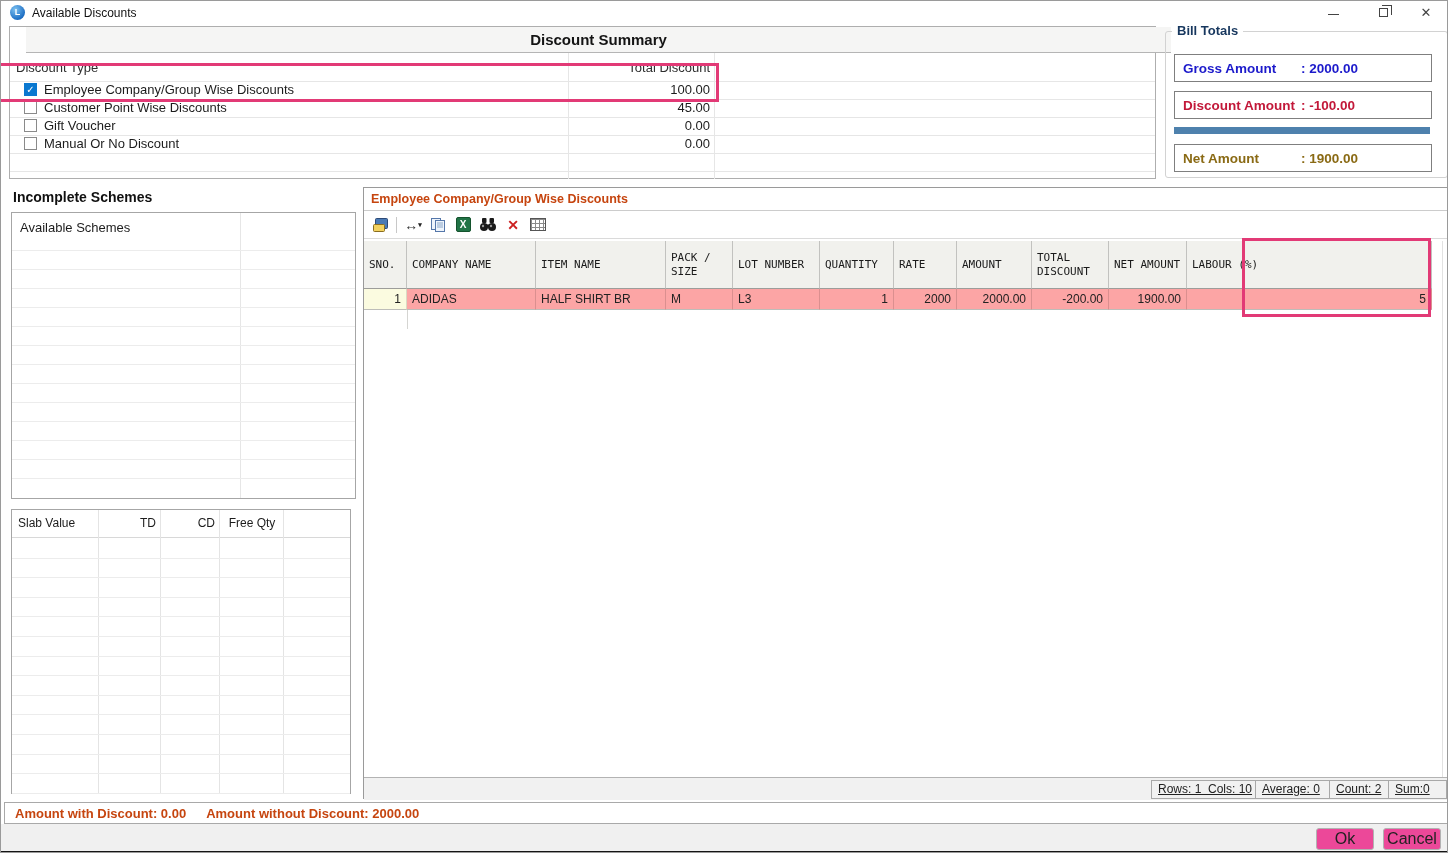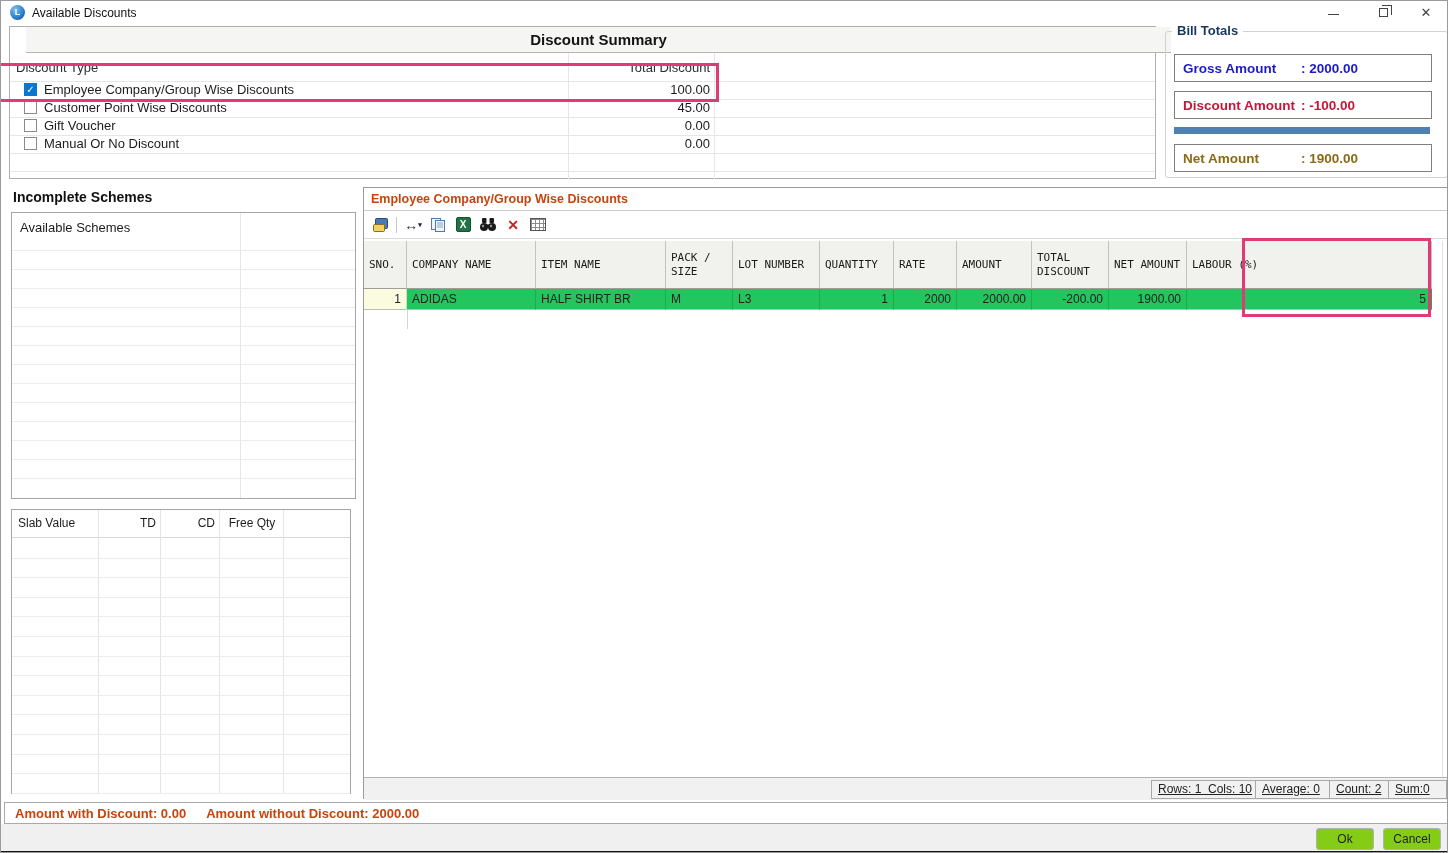--- a/index.html
+++ b/index.html
@@ -75,39 +75,39 @@
   .delx { color:#cc2020; font-size:14px; font-weight:bold; line-height:16px; }
   .gridicon { width:16px; height:13px; border:1px solid #555; background:#fff;
               background-image:linear-gradient(#8a8a8a 1px, transparent 1px),
                                linear-gradient(90deg,#8a8a8a 1px, transparent 1px);
               background-size:4px 4px; }
   .grid-head { left:0; top:53px; width:1068px; height:48px; display:flex; }
   .gh { background:#f1f1ed; border-right:1px solid #c2c2bf; border-bottom:1px solid #9d9d9a;
         font-family:"DejaVu Sans Mono", monospace; font-size:11px; color:#1a1a1a;
         display:flex; align-items:center; padding:2px 5px; line-height:1.2; }
   .grid-row { left:0; top:101px; width:1068px; height:21px; display:flex; }
-  .gc { background:#22c55e; border-right:1px solid rgba(0,0,0,0.13); border-bottom:1px solid #bdbdb9;
+  .gc { background:#fca5a5; border-right:1px solid rgba(0,0,0,0.13); border-bottom:1px solid #bdbdb9;
         font-size:12px; color:#222; line-height:20px; padding:0 5px; white-space:nowrap; overflow:hidden; }
   .gc.right { text-align:right; }
   .gc.sno { background:#fbfbe0; text-align:right; }
   .statusbar { left:0; top:589px; width:1083px; height:23px; background:#f1f1f1; border-top:1px solid #b3b3b3; }
   .seg { top:2px; height:19px; border:1px solid #a8a8a8; font-size:12px; color:#222;
          line-height:17px; padding-left:6px; white-space:pre;text-decoration:underline; }
 
   
   .pink { border:3px solid #e23a76; background:transparent; pointer-events:none; z-index:50; }
 
   
   .amount-strip { left:3px; top:801px; width:1444px; height:22px; background:#fff; border:1px solid #a9a9a9;
                   display:flex; align-items:center; padding-left:10px; }
   .amount-strip span { font-size:13px; font-weight:bold; color:#c6450f; }
   .amount-strip .gap { margin-left:20px; }
   .bottom-bar { left:0; top:823px; width:1448px; height:28px; background:#f0f0f0; }
-  .btn { top:4px; width:58px; height:22px; background:#84cc16; border:1px solid #b2b2b2; border-radius:3px;
-         font-size:12px; color:#222; text-align:center; line-height:20px; cursor:default; }
+  .btn { top:4px; width:58px; height:22px; background:#ec4899; border:1px solid #b2b2b2; border-radius:3px;
+         font-size:16px; color:#222; text-align:center; line-height:20px; cursor:default; }
   .btn-ok { left:1315px; } .btn-cancel { left:1382px; }
   .bottom-edge { left:0; top:850px; width:1448px; height:3px; background:#141414; }
 </style>
 </head>
 <body>
 
 <div class="win">
 
   <div class="abs titlebar">
     <div class="abs appicon">L</div>

